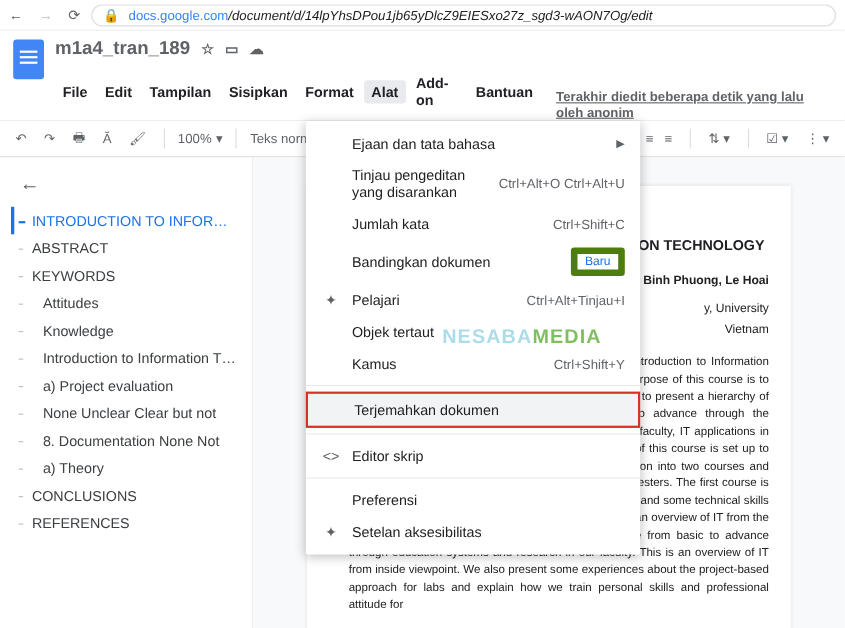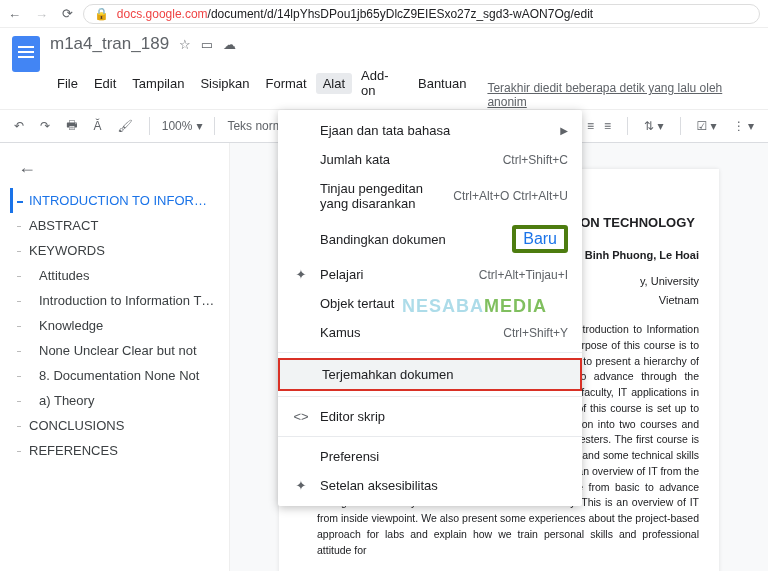--- a/index.html
+++ b/index.html
@@ -3,25 +3,25 @@
 <meta charset="utf-8">
 <style>
   * { box-sizing: border-box; margin: 0; padding: 0; font-family: Arial, sans-serif; }
   body { width: 768px; height: 571px; overflow: hidden; background: #fff; font-size: 13px; color: #202124; position: relative; }
 
   
   .chrome-bar { height: 28px; display: flex; align-items: center; padding: 0 8px; gap: 10px; border-bottom: 1px solid #eee; }
   .chrome-nav { display: flex; gap: 14px; color: #5f6368; }
   .chrome-nav span { cursor: pointer; }
   .url-bar { flex: 1; display: flex; align-items: center; gap: 8px; border: 1px solid #ddd; border-radius: 14px; padding: 2px 10px; font-size: 12px; color: #5f6368; }
-  .url-text { color: #202124; }
-  .url-prefix { color: #ef4444; }
-
-  
-  .docs-header { display: flex; padding: 6px 10px 0 12px; gap: 10px; }
+  .url-text { color: #202124; font-style: italic; }
+  .url-prefix { color: #3b82f6; }
+
+  
+  .docs-header { display: flex; padding: 6px 10px 0 12px; gap: 10px; font-weight: bold; }
   .docs-logo { width: 28px; height: 36px; background: #4285f4; border-radius: 3px; position: relative; margin-top: 2px; }
   .docs-logo::before { content:""; position:absolute; left:6px; right:6px; top:10px; border-top:2px solid #fff; box-shadow: 0 5px 0 #fff, 0 10px 0 #fff; }
   .title-area { flex: 1; }
   .title-row { display: flex; align-items: center; gap: 10px; }
   .doc-title { font-size: 17px; color: #5f6368; }
   .title-icons { display: flex; gap: 10px; color: #5f6368; }
   .menu-row { display: flex; gap: 2px; margin-top: 3px; font-size: 13px; color: #202124; align-items: center; }
   .menu-item { padding: 3px 7px; border-radius: 3px; cursor: pointer; }
   .menu-item.active { background: #e8eaed; }
   .last-edit { margin-left: 12px; color: #5f6368; text-decoration: underline; cursor: pointer; font-size: 12px; margin-top: 24px;}
@@ -55,21 +55,21 @@
   .para { text-align: justify; font-size:10.5px; margin-top:14px;}
 
   
   .dropdown { position:absolute; top:110px; left:278px; width:304px; background:#fff; box-shadow: 0 2px 10px rgba(0,0,0,.25); border-radius: 2px; z-index:50; padding: 6px 0;}
   .dd-item { display:flex; align-items:center; padding: 7px 14px 7px 14px; font-size:13px; color:#202124; cursor:pointer; gap:10px; position:relative;}
   .dd-icon { width:18px; text-align:center; color:#5f6368; font-size:13px;}
   .dd-label { flex:1; }
   .dd-shortcut { color:#5f6368; font-size:12px;}
   .dd-arrow { color:#5f6368; font-size:10px;}
   .dd-sep { height:1px; background:#e8eaed; margin:5px 0;}
-  .dd-badge { border:4px solid #4d7c0f; color:#1a73e8; font-size:16px; padding:1px 7px; border-radius:3px;}
+  .dd-badge { border:6px solid #4d7c0f; color:#1a73e8; font-size:11px; padding:1px 7px; border-radius:3px;}
   .dd-highlight { border:2px solid #d93025; background:#f1f3f4; }
 
   
   .watermark { position:absolute; top:296px; left:358px; z-index:60; font-weight:bold; font-size:18px; letter-spacing:1px; opacity:.85;margin-left:44px;}
   .watermark .n { color:#9fd6e6;} .watermark .m { color:#6bb544;}
 </style>
 </head>
 <body>
 
 <div class="chrome-bar">
@@ -146,22 +146,23 @@
 </div>
 
 <div class="body-area">
   <div class="outline">
     <div class="outline-back">←</div>
     <ul class="outline-list" id="outline-list">
         <li class="active">INTRODUCTION TO INFORM…</li>
         <li class="">ABSTRACT</li>
         <li class="">KEYWORDS</li>
         <li class="lvl2 ">Attitudes</li>
+        <li class="lvl2 ">Knowledge</li>
         <li class="lvl2 ">Introduction to Information T…</li>
-        <li class="lvl2 ">Knowledge</li>
+        <li class="lvl2 ">a) Project evaluation</li>
         <li class="lvl2 ">None Unclear Clear but not</li>
         <li class="lvl2 ">8. Documentation None Not</li>
         <li class="lvl2 ">a) Theory</li>
         <li class="">CONCLUSIONS</li>
         <li class="">REFERENCES</li>
       </ul>
   </div>
   <div class="doc-canvas">
     <div class="page">
       <h1 style="text-align:right; padding-right:4px;">ON TECHNOLOGY</h1>
@@ -174,27 +175,27 @@
 </div>
 
 <div class="dropdown" id="dropdown">
     <div class="dd-item">
       <span class="dd-icon"></span>
       <span class="dd-label">Ejaan dan tata bahasa</span>
       <span class="dd-arrow">▶</span>
     </div>
     <div class="dd-item">
       <span class="dd-icon"></span>
+      <span class="dd-label">Tinjau pengeditan yang disarankan</span>
+      <span class="dd-shortcut">Ctrl+Alt+O Ctrl+Alt+U</span>
+    </div>
+    <div class="dd-item">
+      <span class="dd-icon"></span>
       <span class="dd-label">Jumlah kata</span>
       <span class="dd-shortcut">Ctrl+Shift+C</span>
-    </div>
-    <div class="dd-item">
-      <span class="dd-icon"></span>
-      <span class="dd-label">Tinjau pengeditan yang disarankan</span>
-      <span class="dd-shortcut">Ctrl+Alt+O Ctrl+Alt+U</span>
     </div>
     <div class="dd-item">
       <span class="dd-icon"></span>
       <span class="dd-label">Bandingkan dokumen</span>
       <span class="dd-badge">Baru</span>
     </div>
     <div class="dd-item">
       <span class="dd-icon">✦</span>
       <span class="dd-label">Pelajari</span>
       <span class="dd-shortcut">Ctrl+Alt+Tinjau+I</span>

